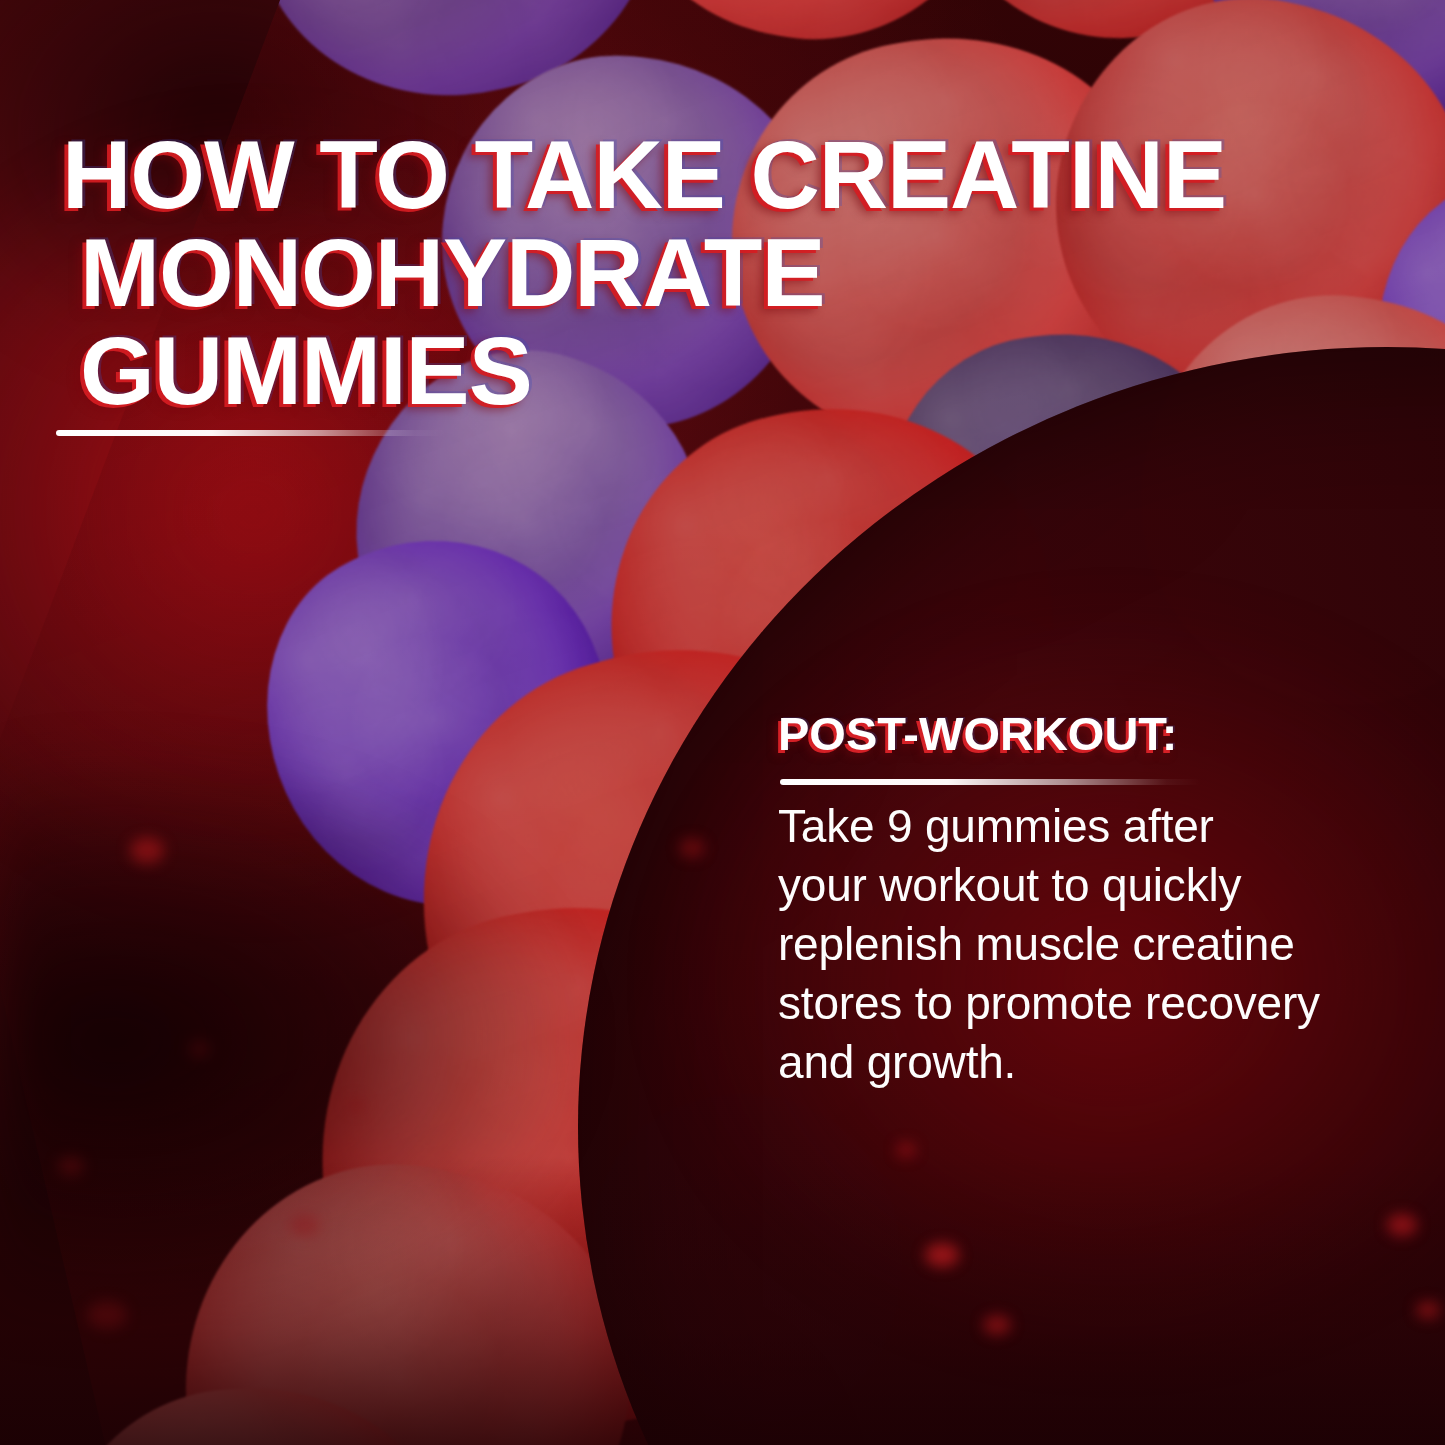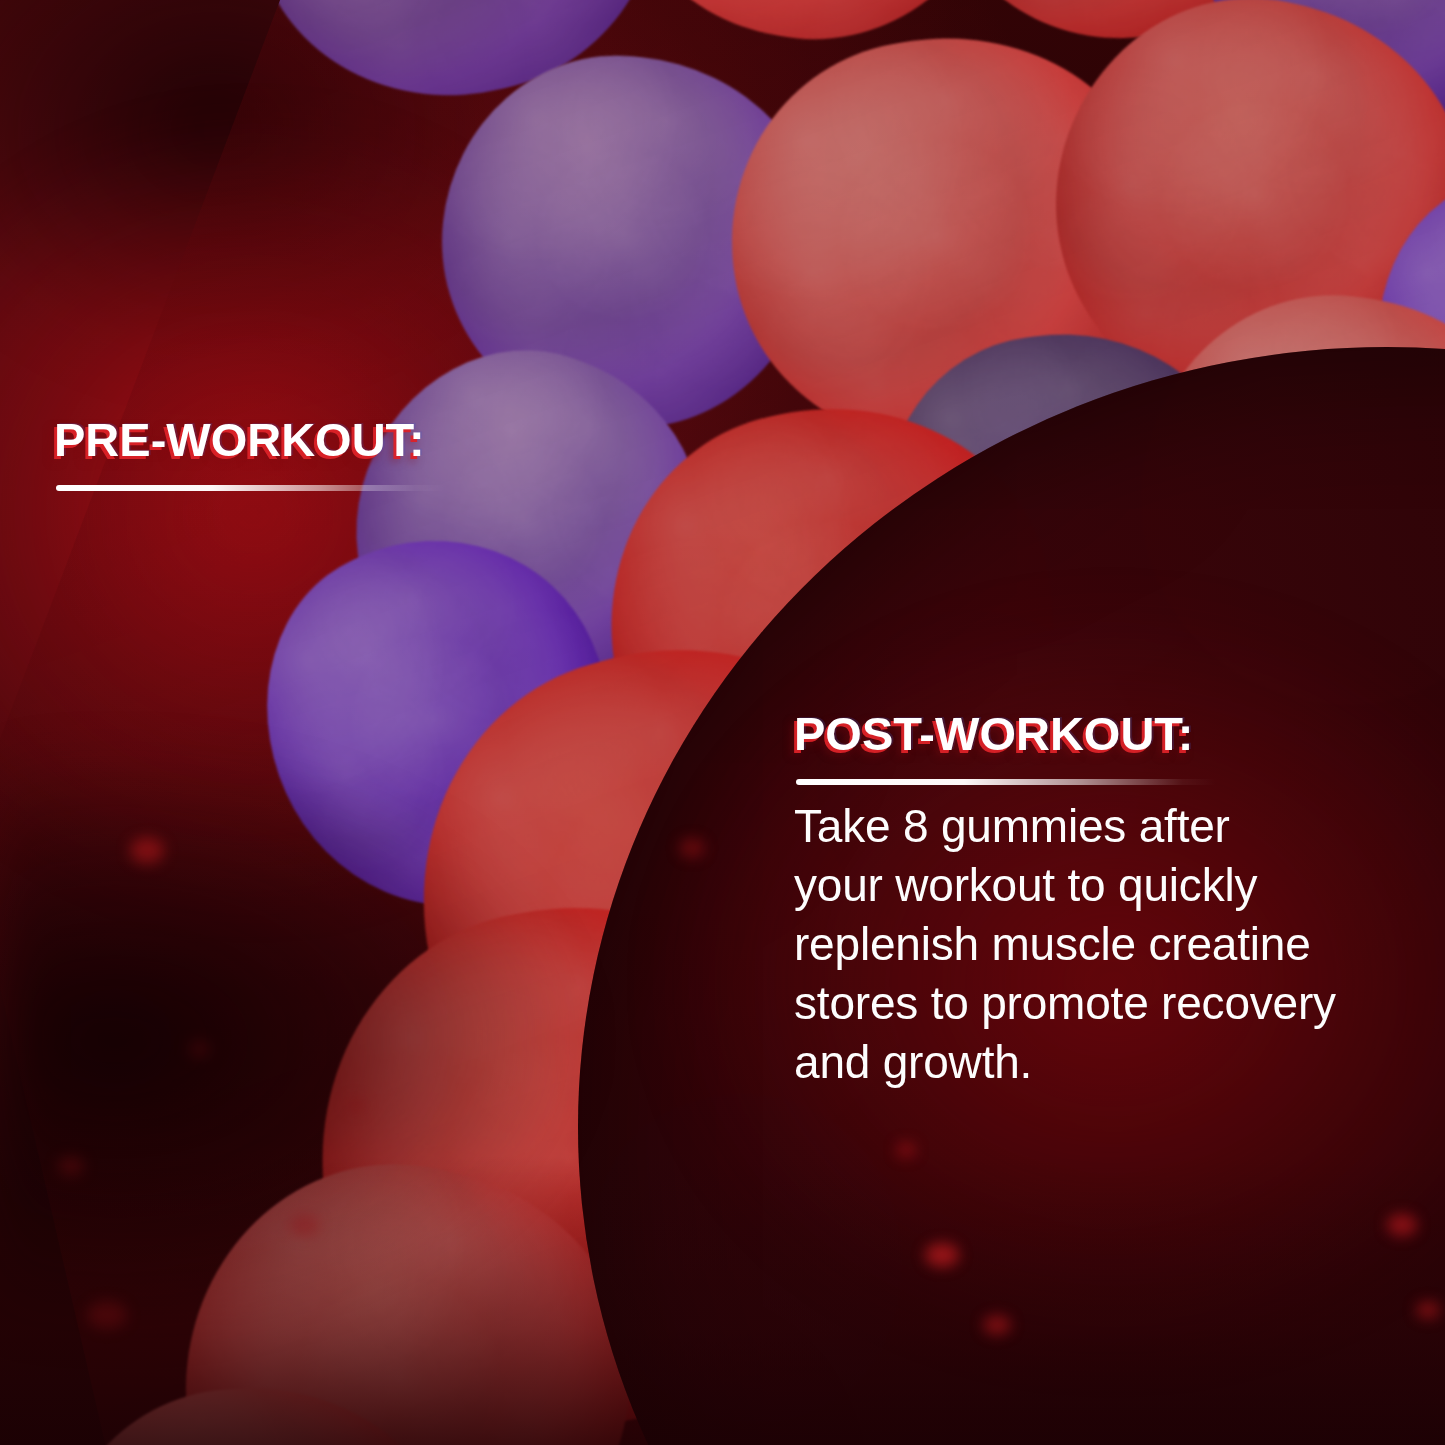--- a/index.html
+++ b/index.html
@@ -137,21 +137,21 @@
     text-transform: uppercase;
     text-shadow:
       -4px 3px 0 rgba(214,28,34,0.92),
       -7px 5px 10px rgba(120,6,12,0.55),
       3px -2px 0 rgba(60,80,190,0.28);
   }
   .title .l2 { display: block; padding-left: 18px; }
 
   .block { position: absolute; }
   .block.pre  { left: 54px;  top: 412px; width: 520px; }
-  .block.post { left: 778px; top: 706px; width: 630px; margin-left: 16px; }
+  .block.post { left: 778px; top: 706px; width: 630px; }
 
   .sec-head {
     color: #fff;
     font-size: 47px;
     font-weight: bold;
     letter-spacing: 0px;
     text-transform: uppercase;
     text-shadow:
       -3px 3px 0 rgba(220,34,40,0.95),
       -5px 5px 8px rgba(130,8,14,0.50),
@@ -291,30 +291,33 @@
 
   <div class="bokeh" style="left:64%; top:86%; width:34px; height:24px; background:rgba(232,34,38,0.55);"></div>
   <div class="bokeh" style="left:68%; top:91%; width:28px; height:20px; background:rgba(220,28,34,0.45);"></div>
   <div class="bokeh" style="left:96%; top:84%; width:30px; height:22px; background:rgba(226,30,36,0.50);"></div>
   <div class="bokeh" style="left:98%; top:90%; width:24px; height:18px; background:rgba(216,26,32,0.45);"></div>
   <div class="bokeh" style="left:62%; top:79%; width:20px; height:16px; background:rgba(210,24,30,0.38);"></div>
   <div class="bokeh" style="left:47%; top:58%; width:26px; height:20px; background:rgba(200,22,28,0.35);"></div>
 
   <div class="content">
 
+    <h1 class="title">
+      <span>HOW TO TAKE CREATINE</span>
+      <span class="l2">MONOHYDRATE GUMMIES</span>
+    </h1>
 
     <div class="block pre">
-      <div class="sec-head">PRE-WORKOUT:</div>
       <div class="rule pre"></div>
     </div>
 
     <div class="block post">
       <div class="sec-head">POST-WORKOUT:</div>
       <div class="rule post"></div>
-      <div class="sec-body">Take 8 gummies after
+      <div class="sec-body">Take 9 gummies after
 your workout to quickly
 replenish muscle creatine
 stores to promote recovery
 and growth.</div>
     </div>
 
 
   </div>
 </div>
 

